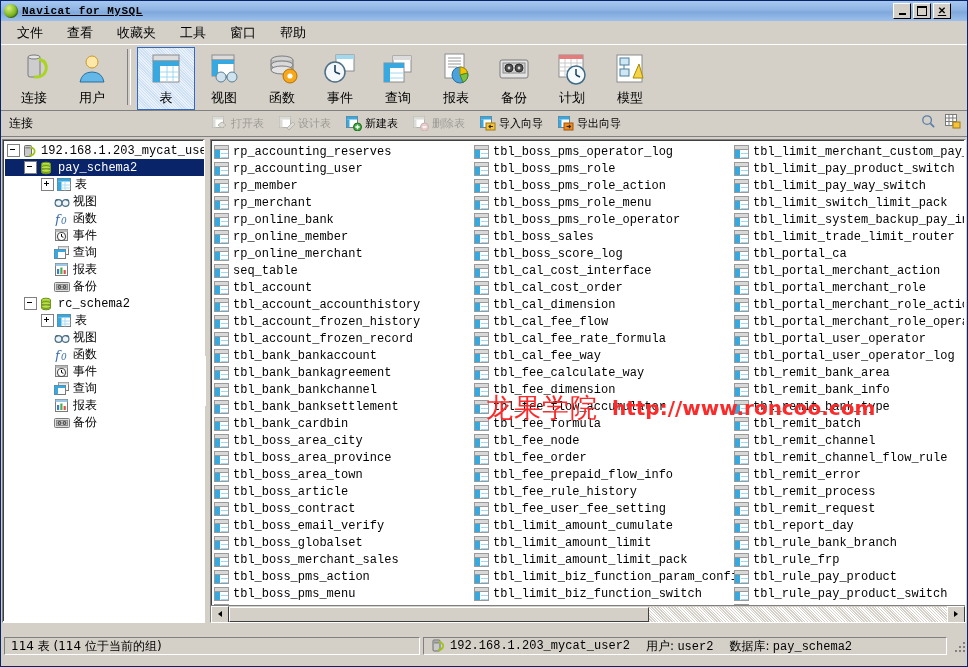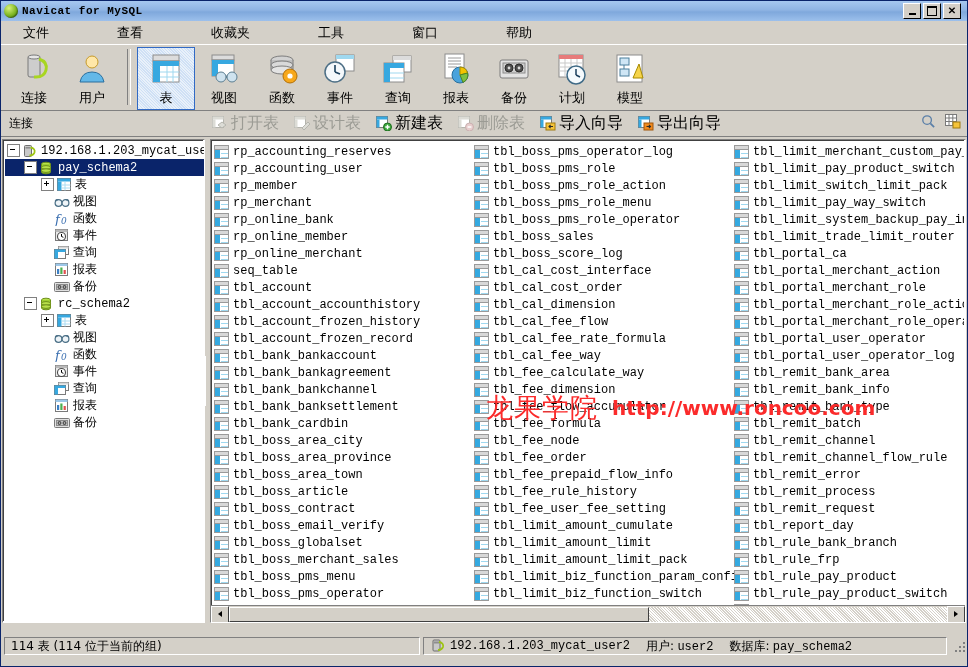--- a/index.html
+++ b/index.html
@@ -10,61 +10,61 @@
     font-size:12px;
     background:#d4d0c8;
     -webkit-font-smoothing:none;
   }
   #app{position:relative;width:968px;height:667px;border:1px solid #0a246a;box-sizing:border-box;background:#d4d0c8;}
 
   
   .titlebar{
     height:20px;
     background:linear-gradient(to bottom,#a6c8f0 0%,#8fb4e3 45%,#7fa8dc 55%,#9cc0ec 100%);
-    display:flex;align-items:center;padding:0 6px 0 3px;box-sizing:border-box;
+    display:flex;align-items:center;padding:0 16px 0 3px;box-sizing:border-box;text-decoration:underline;
   }
   .titlebar .tname{
     color:#000;font-weight:bold;font-size:11px;letter-spacing:.5px;
     font-family:"Liberation Mono","DejaVu Sans Mono",monospace;
     margin-left:4px;flex:1;white-space:nowrap;overflow:hidden;
   }
   .app-logo{width:14px;height:14px;border-radius:50%;
     background:radial-gradient(circle at 35% 30%,#d7f07a 0%,#7db622 55%,#3c7a10 100%);
     box-shadow:inset -1px -1px 1px rgba(0,0,0,.35);flex:0 0 auto;}
   .winbtns{display:flex;gap:2px;align-items:center;}
   .winbtn{width:16px;height:14px;background:#d4d0c8;border:1px solid;
     border-color:#fff #000 #000 #fff;display:flex;align-items:center;justify-content:center;
     font-size:9px;line-height:1;color:#000;font-family:"Liberation Sans",sans-serif;}
   .winbtn i{font-style:normal;font-size:9px;}
   .winbtn.min i{display:block;width:7px;height:2px;background:#000;margin-top:5px;}
   .winbtn.max i{display:block;width:8px;height:7px;border:1px solid #000;border-top-width:2px;}
   .winbtn.close i{font-size:10px;font-weight:bold;}
 
   
-  .menubar{height:23px;background:#d4d0c8;display:flex;align-items:center;padding-left:10px;gap:44px;}
+  .menubar{height:23px;background:#d4d0c8;display:flex;align-items:center;padding-left:4px;}
   .menubar .mi{padding:2px 12px;font-size:13px;color:#000;line-height:16px;cursor:default;}
 
   
   .toolbar{height:67px;background:#d4d0c8;
     border-top:1px solid #fff;border-bottom:1px solid #808080;
     display:flex;align-items:flex-start;padding:2px 0 0 4px;box-sizing:border-box;position:relative;}
   .tbtn{width:58px;height:63px;display:flex;flex-direction:column;align-items:center;
     justify-content:flex-start;padding-top:4px;box-sizing:border-box;cursor:default;border:1px solid transparent;}
   .tbtn .lbl{font-size:13px;color:#000;margin-top:3px;}
   .tbtn.sel{border:1px solid #316ac5;background:#cfe0f5;
      background-image:repeating-linear-gradient(45deg,rgba(255,255,255,.55) 0 1px,transparent 1px 2px);}
   .tsep{width:2px;height:56px;margin:2px 6px 0 6px;border-left:1px solid #808080;border-right:1px solid #fff;}
   .ico{width:34px;height:34px;position:relative;}
 
   
   .subbar{height:26px;background:#d4d0c8;display:flex;align-items:center;
      border-bottom:1px solid #808080;box-sizing:border-box;position:relative;}
   .subbar .conn-lbl{width:205px;padding-left:8px;font-size:12px;color:#000;box-sizing:border-box;}
   .sbtn{display:flex;align-items:center;gap:3px;padding:2px 5px;margin-right:3px;cursor:default;
-     border:1px solid transparent;font-size:16px;color:#000;white-space:nowrap;}
+     border:1px solid transparent;font-size:11px;color:#000;white-space:nowrap;}
   .sbtn.dis{color:#9b9b94;}
   .sico{width:16px;height:15px;position:relative;flex:0 0 auto;}
   .subbar .right-icons{position:absolute;right:6px;top:3px;display:flex;gap:9px;align-items:center;}
 
   
   .body{position:absolute;left:1px;right:1px;top:138px;bottom:43px;display:flex;background:#d4d0c8;}
   .treepane{width:203px;background:#fff;border:1px solid;border-color:#808080 #fff #fff #808080;
     box-shadow:inset -1px -1px 0 #fff, inset 1px 1px 0 #404040;
     box-sizing:border-box;overflow:hidden;position:relative;}
   .tree{padding:2px 0 0 2px;font-family:"Liberation Mono","DejaVu Sans Mono",monospace;}
@@ -737,20 +737,26 @@
             <div class="litem">
               <span class="tbl-ico">
                 <em></em>
               </span>
               <span class="nm">tbl_boss_merchant_sales</span>
             </div>
             <div class="litem">
               <span class="tbl-ico">
                 <em></em>
               </span>
+              <span class="nm">tbl_boss_pms_action</span>
+            </div>
+            <div class="litem">
+              <span class="tbl-ico">
+                <em></em>
+              </span>
               <span class="nm">tbl_boss_pms_menu</span>
             </div>
             <div class="litem">
               <span class="tbl-ico">
                 <em></em>
               </span>
               <span class="nm">tbl_boss_pms_operator</span>
             </div>
           </div>
           <div class="lcol">
@@ -927,27 +933,27 @@
             <div class="litem">
               <span class="tbl-ico">
                 <em></em>
               </span>
               <span class="nm">tbl_limit_pay_product_switch</span>
             </div>
             <div class="litem">
               <span class="tbl-ico">
                 <em></em>
               </span>
+              <span class="nm">tbl_limit_pay_way_switch</span>
+            </div>
+            <div class="litem">
+              <span class="tbl-ico">
+                <em></em>
+              </span>
               <span class="nm">tbl_limit_switch_limit_pack</span>
-            </div>
-            <div class="litem">
-              <span class="tbl-ico">
-                <em></em>
-              </span>
-              <span class="nm">tbl_limit_pay_way_switch</span>
             </div>
             <div class="litem">
               <span class="tbl-ico">
                 <em></em>
               </span>
               <span class="nm">tbl_limit_system_backup_pay_interface</span>
             </div>
             <div class="litem">
               <span class="tbl-ico">
                 <em></em>

